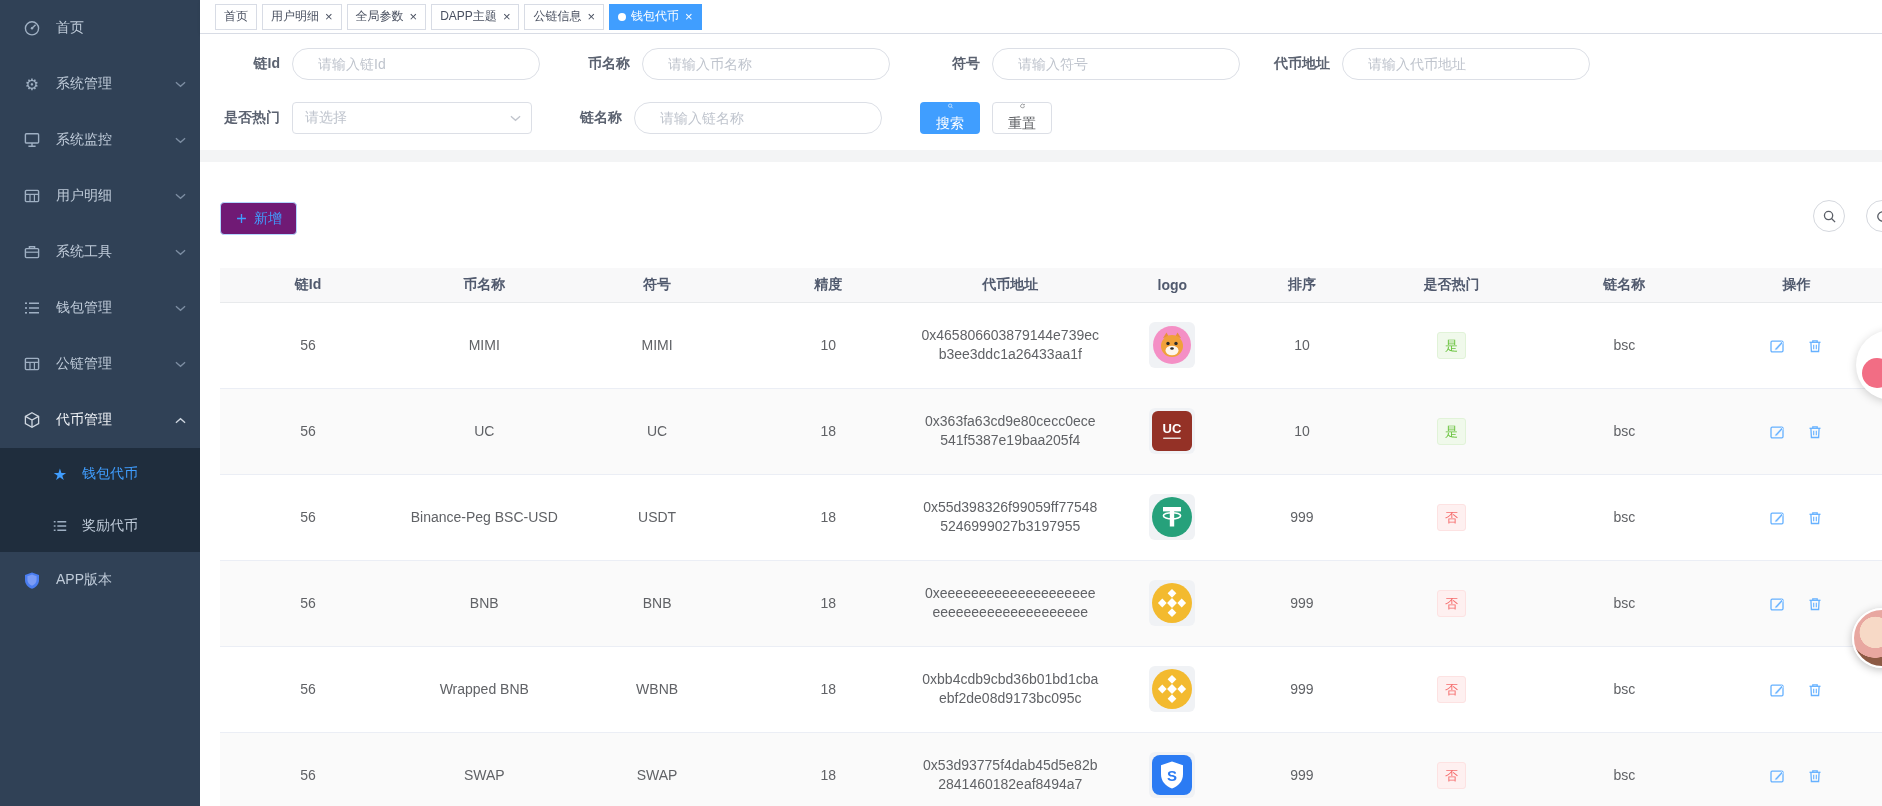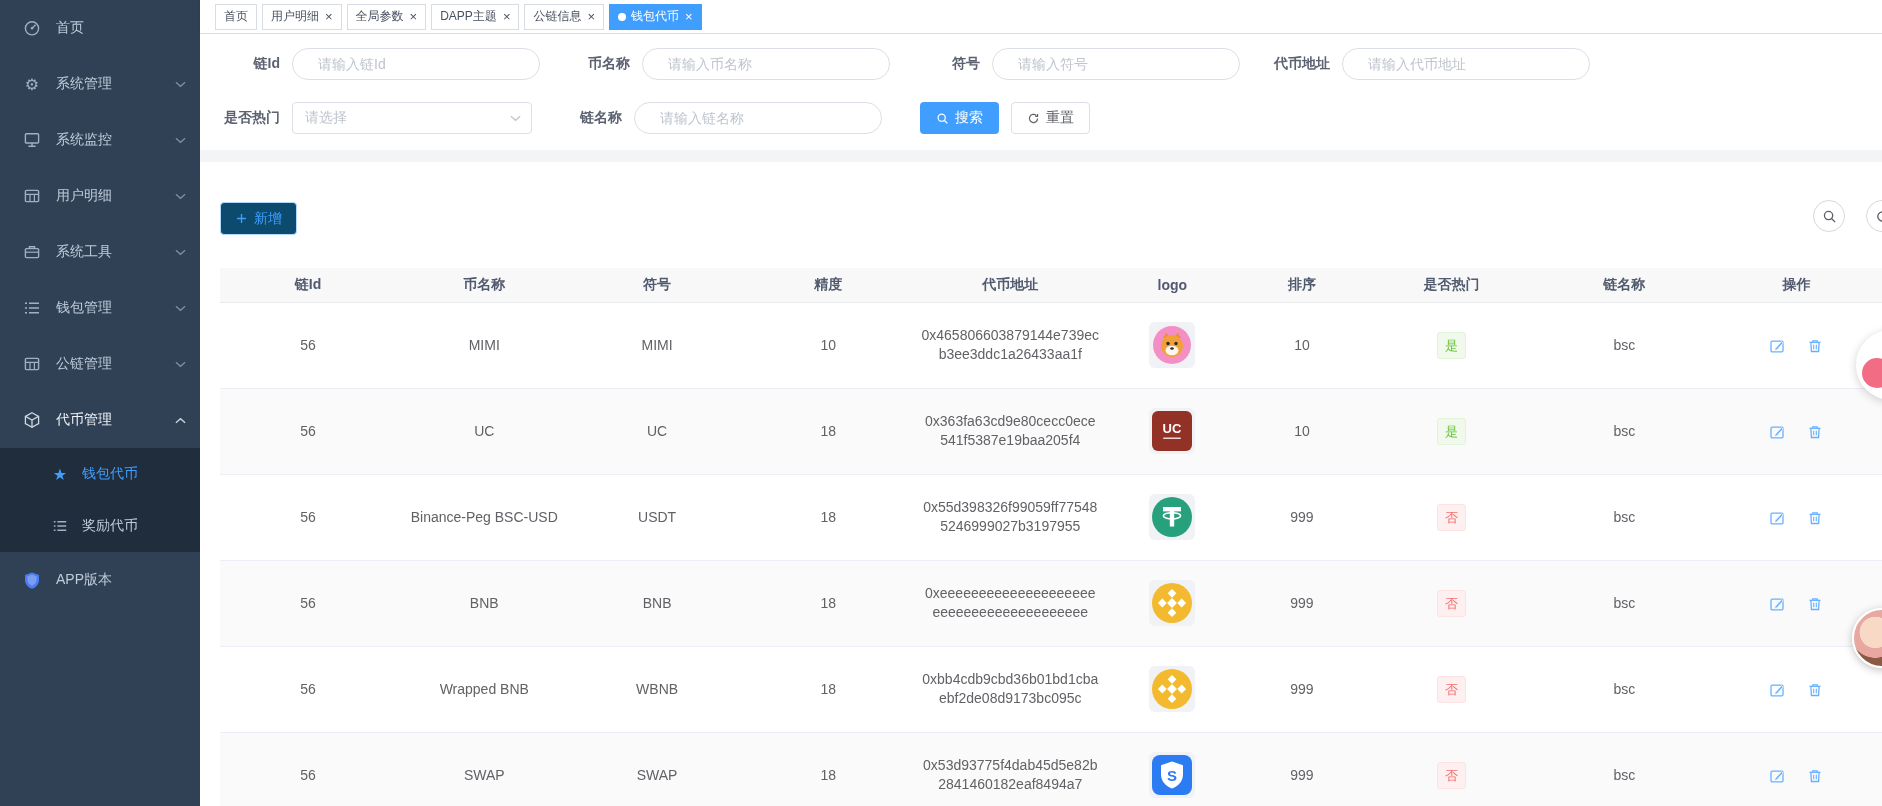--- a/index.html
+++ b/index.html
@@ -32,29 +32,29 @@
 
   
   .search-card { background:#fff; padding:14px 20px 16px 0; flex-shrink:0; }
   .form-row { display:flex; align-items:center; }
   .form-row + .form-row { margin-top:22px; }
   .form-item { display:flex; align-items:center; margin-right:10px; }
   .form-label { width:92px; text-align:right; padding-right:12px; font-size:14px; font-weight:bold; color:#5b6270; white-space:nowrap; }
   .inp { width:248px; height:32px; border:1px solid #dcdfe6; border-radius:16px; padding:0 25px; font-size:14px; color:#606266; background:#fff; outline:none; }
   .inp::placeholder { color:#bfc4cd; }
   .select { width:240px; height:32px; border:1px solid #dcdfe6; border-radius:4px; padding:0 10px 0 12px; font-size:14px; color:#bfc4cd; background:#fff; display:flex; align-items:center; justify-content:space-between; cursor:pointer; }
-  .btn { height:32px; border-radius:4px; font-size:14px; display:inline-flex; align-items:center; gap:6px; padding:0 15px; cursor:pointer; border:1px solid transparent; }
+  .btn { height:32px; border-radius:4px; font-size:14px; display:inline-flex; align-items:center; gap:6px; padding:0 15px; cursor:pointer; border:1px solid transparent;flex-direction:column; }
   .btn-search { background:#409eff; color:#fff; margin-left:28px; }
   .btn-reset { background:#fff; color:#606266; border-color:#dcdfe6; margin-left:12px;text-align:right; }
 
   .gap-band { height:12px; background:#f3f4f5; flex-shrink:0; }
 
   
   .table-card { background:#fff; flex:1; padding:40px 0 0 20px; position:relative; min-height:0; }
-  .btn-add { background:#0c4a6e; border:1px solid #b3d8ff; color:#409eff; height:33px; padding:0 14px; border-radius:4px; font-size:14px; display:inline-flex; align-items:center; gap:6px; cursor:pointer; }
+  .btn-add { background:#701a75; border:1px solid #b3d8ff; color:#409eff; height:33px; padding:0 14px; border-radius:4px; font-size:14px; display:inline-flex; align-items:center; gap:6px; cursor:pointer; }
   .tool-circles { position:absolute; top:38px; right:0; }
   .circle-btn { position:absolute; top:0; width:32px; height:32px; border-radius:50%; background:#fff; border:1px solid #d5d8de; display:flex; align-items:center; justify-content:center; color:#5a5e66; cursor:pointer; }
   .circle-search { right:37px; }
   .circle-refresh { right:-16px; }
 
   .toolbar-row { margin-bottom:33px; }
 
   table.data { width:100%; border-collapse:collapse; table-layout:fixed; font-size:14px; color:#606266; }
   table.data thead th { background:#f8f8f9; height:34px; font-weight:bold; color:#515a6e; text-align:center; border-bottom:1px solid #e8eaec; padding:0 4px; }
   table.data tbody td { height:86px; text-align:center; vertical-align:middle; border-bottom:1px solid #ebeef5; padding:0 4px; }

